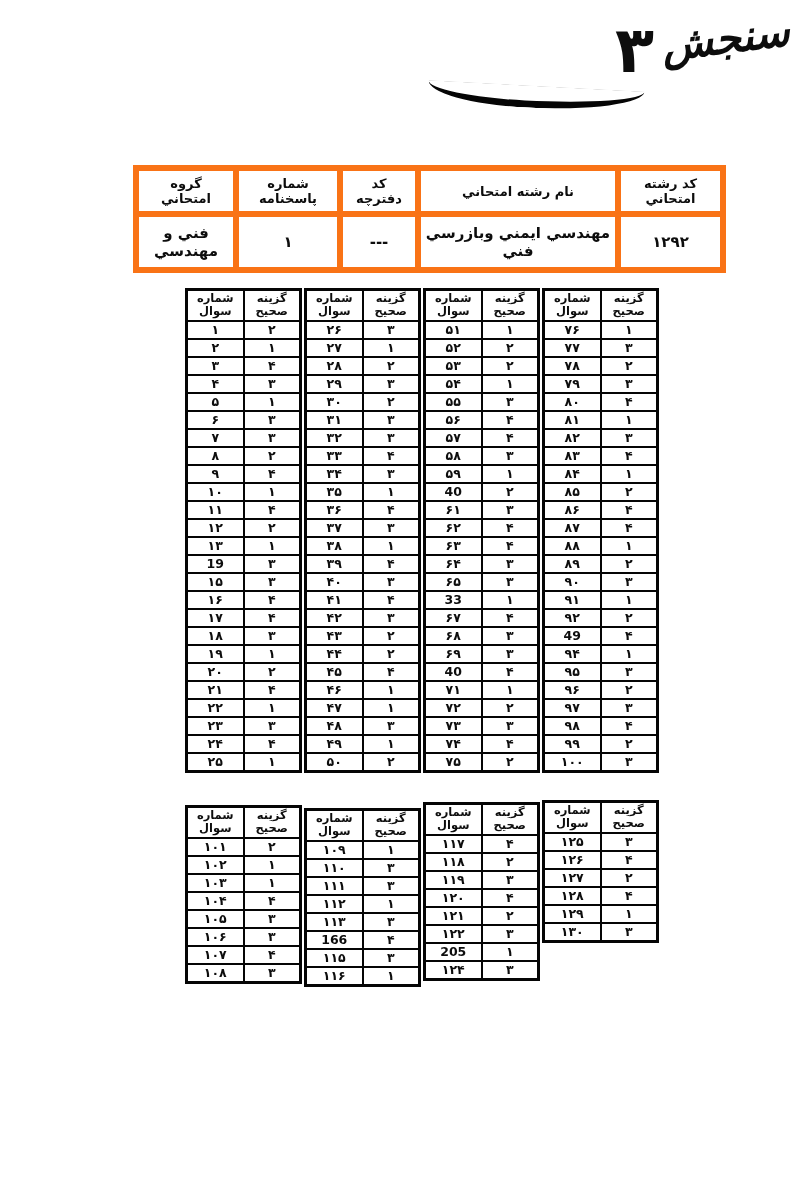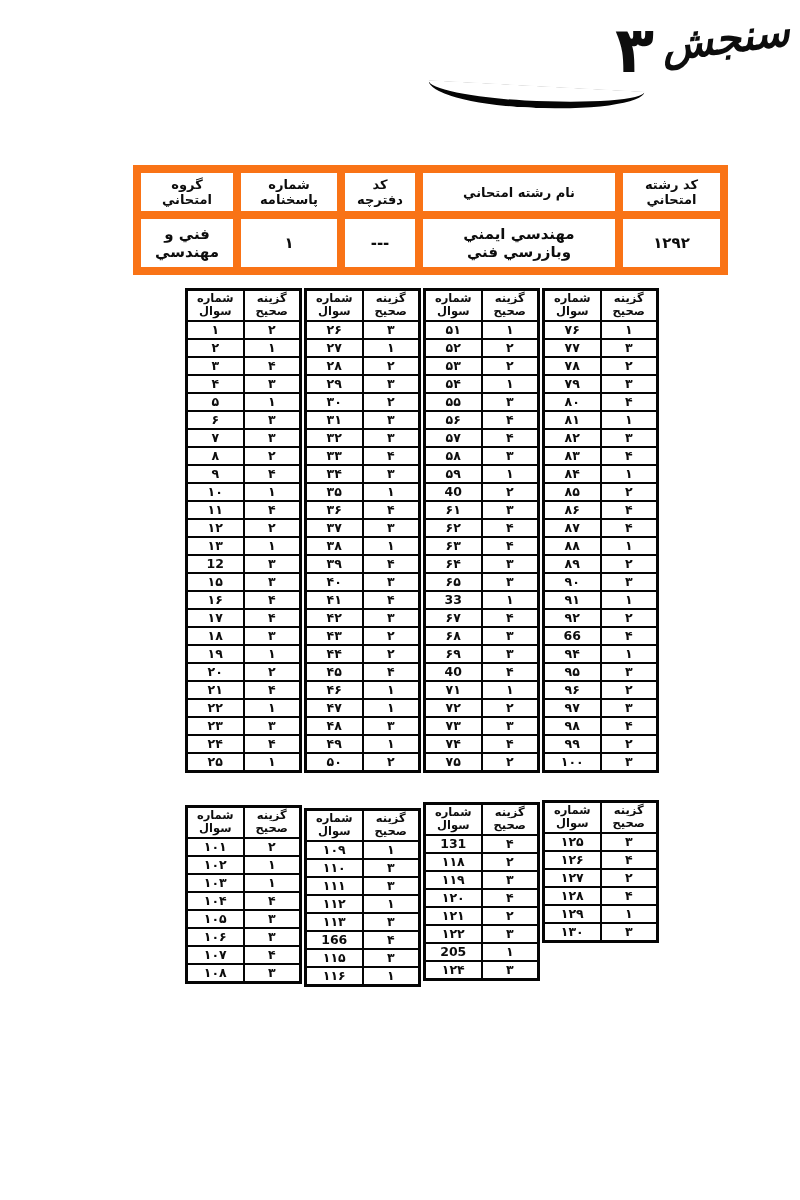--- a/index.html
+++ b/index.html
@@ -32,21 +32,21 @@
     font-size:11.5px; font-weight:bold; text-align:center; direction:rtl;
     line-height:1.25;
   }
   
   .info-table {
     position:absolute; top:165px; left:133px;
     border-collapse:collapse; direction:rtl;
     border:4px solid #050505;
   }
   .info-table th, .info-table td {
-    border:8px solid #f97316; text-align:center; vertical-align:middle;
+    border:6px solid #f97316; text-align:center; vertical-align:middle;
     font-weight:bold; white-space:pre-line; padding:2px 4px;
   }
   .info-table th { font-size:13px; height:46px; }
   .info-table td { font-size:15px; height:56px; }
   .col-code   { width:105px; }
   .col-name   { width:200px; }
   .col-book   { width:78px;  }
   .col-sheet  { width:104px; }
   .col-group  { width:100px; }
   
@@ -159,21 +159,21 @@
         </tr>
         <tr>
           <td>۱۲</td>
           <td>۲</td>
         </tr>
         <tr>
           <td>۱۳</td>
           <td>۱</td>
         </tr>
         <tr>
-          <td>12</td>
+          <td>19</td>
           <td>۳</td>
         </tr>
         <tr>
           <td>۱۵</td>
           <td>۳</td>
         </tr>
         <tr>
           <td>۱۶</td>
           <td>۴</td>
         </tr>
@@ -511,21 +511,21 @@
         </tr>
         <tr>
           <td>۹۱</td>
           <td>۱</td>
         </tr>
         <tr>
           <td>۹۲</td>
           <td>۲</td>
         </tr>
         <tr>
-          <td>66</td>
+          <td>49</td>
           <td>۴</td>
         </tr>
         <tr>
           <td>۹۴</td>
           <td>۱</td>
         </tr>
         <tr>
           <td>۹۵</td>
           <td>۳</td>
         </tr>
@@ -646,21 +646,21 @@
       <thead>
         <tr>
           <th>شماره
 سوال</th>
           <th>گزينه
 صحيح</th>
         </tr>
       </thead>
       <tbody>
         <tr>
-          <td>131</td>
+          <td>۱۱۷</td>
           <td>۴</td>
         </tr>
         <tr>
           <td>۱۱۸</td>
           <td>۲</td>
         </tr>
         <tr>
           <td>۱۱۹</td>
           <td>۳</td>
         </tr>

